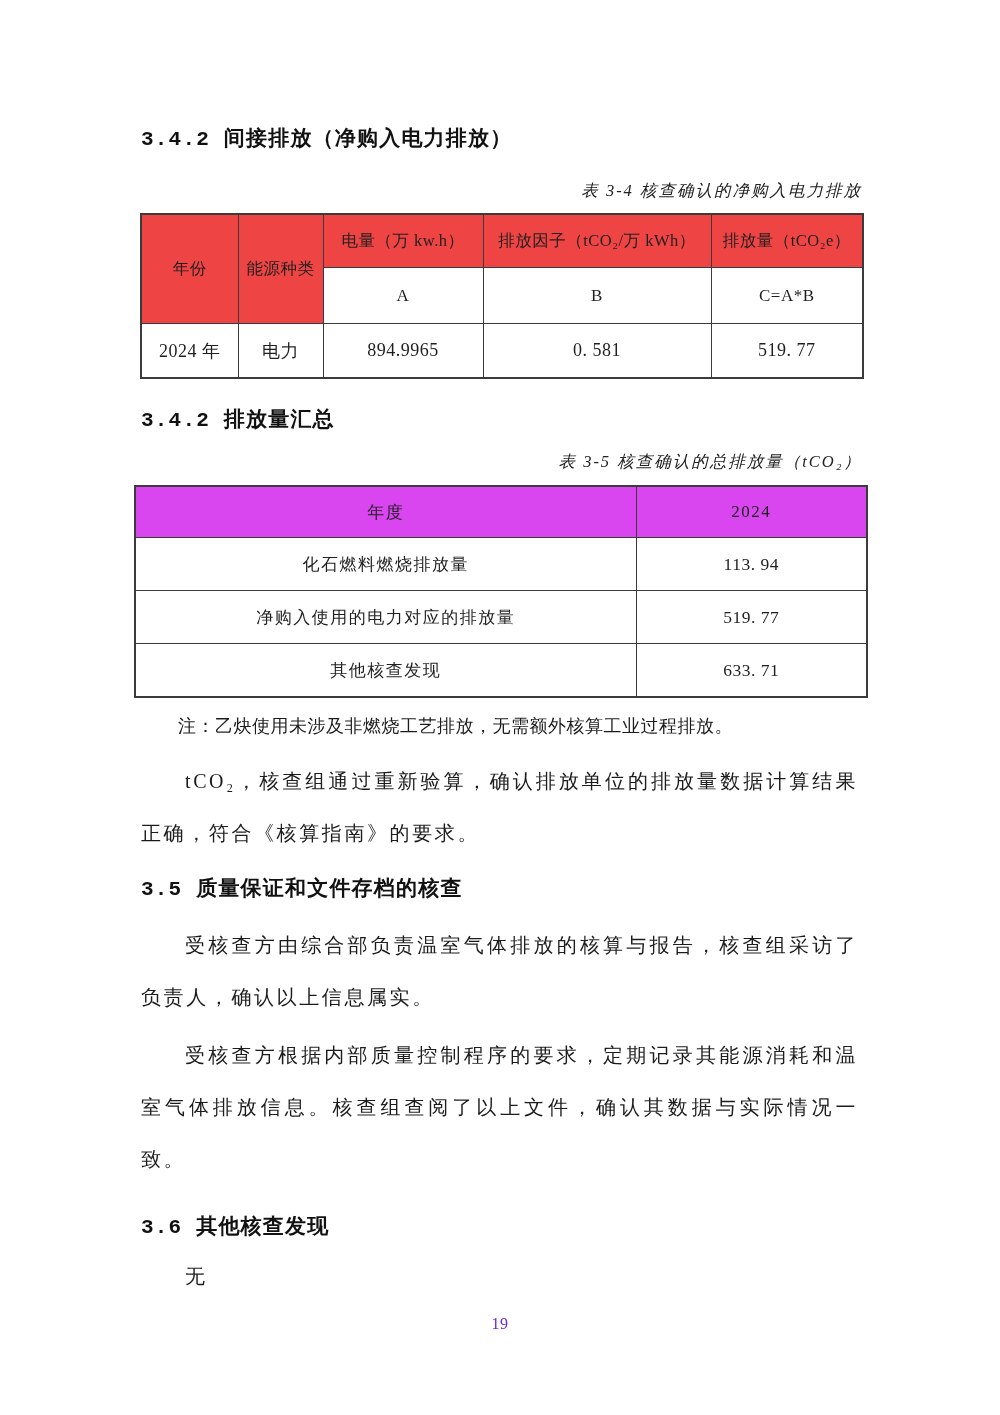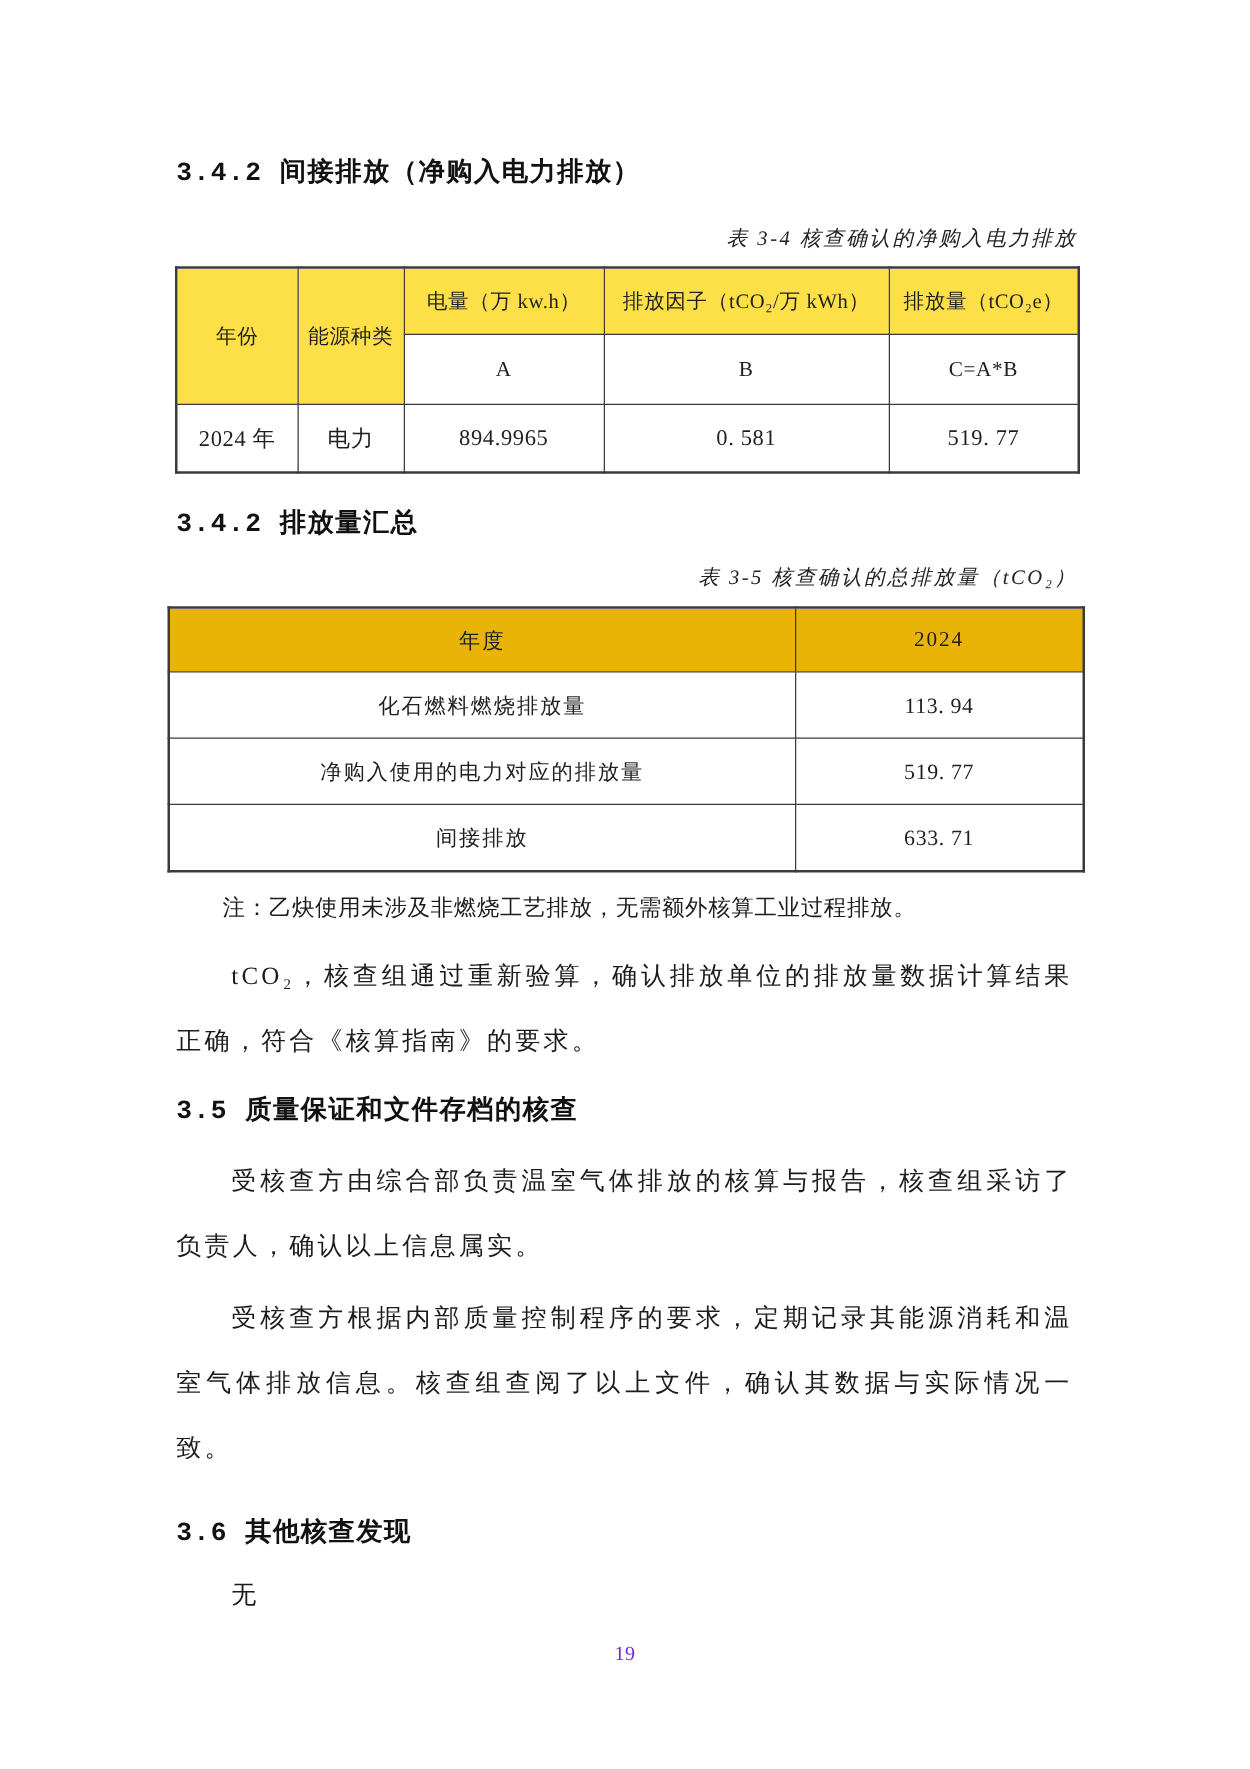--- a/index.html
+++ b/index.html
@@ -50,29 +50,29 @@
 
   .t34 {
     width:722px;
     margin:11px 0 0 140px;
     border:2.5px solid #3b3b3b;
   }
   .t34 td { font-size:16.5px; letter-spacing:0.5px; }
   .t34 tr.hdr1 td { height:52px; }
   .t34 tr.hdr2 td { height:55px; font-size:17px; }
   .t34 tr.data td { height:53px; font-size:18px; }
-  .t34 td.gray { background:#fde047; }
+  .t34 td.gray { background:#ef4444; }
 
   .t35 {
     width:732px;
     margin:12px 0 0 134px;
     border:2.5px solid #3b3b3b;
   }
   .t35 td { font-size:17px; letter-spacing:1.5px; }
-  .t35 tr.hdr td { height:50px; background:#eab308; }
+  .t35 tr.hdr td { height:50px; background:#d946ef; }
   .t35 tr.data td { height:52px; }
   .t35 td.num { letter-spacing:0.5px; font-size:17.5px; }
 
   .note {
     margin:15px 140px 0 178px;
     font-family:"Liberation Sans","DejaVu Sans",sans-serif;
     font-size:18px;
     letter-spacing:0.5px;
     color:#1c1c1c;
     line-height:26px;
@@ -160,21 +160,21 @@
       </tr>
       <tr class="data">
         <td>化石燃料燃烧排放量</td>
         <td class="num">113. 94</td>
       </tr>
       <tr class="data">
         <td>净购入使用的电力对应的排放量</td>
         <td class="num">519. 77</td>
       </tr>
       <tr class="data">
-        <td>间接排放</td>
+        <td>其他核查发现</td>
         <td class="num">633. 71</td>
       </tr>
     </tbody>
   </table>
 
   <div class="note">注：乙炔使用未涉及非燃烧工艺排放，无需额外核算工业过程排放。</div>
 
   <div class="para">tCO₂，核查组通过重新验算，确认排放单位的排放量数据计算结果正确，符合《核算指南》的要求。</div>
 
   <div class="heading h-35">3.5 质量保证和文件存档的核查</div>

